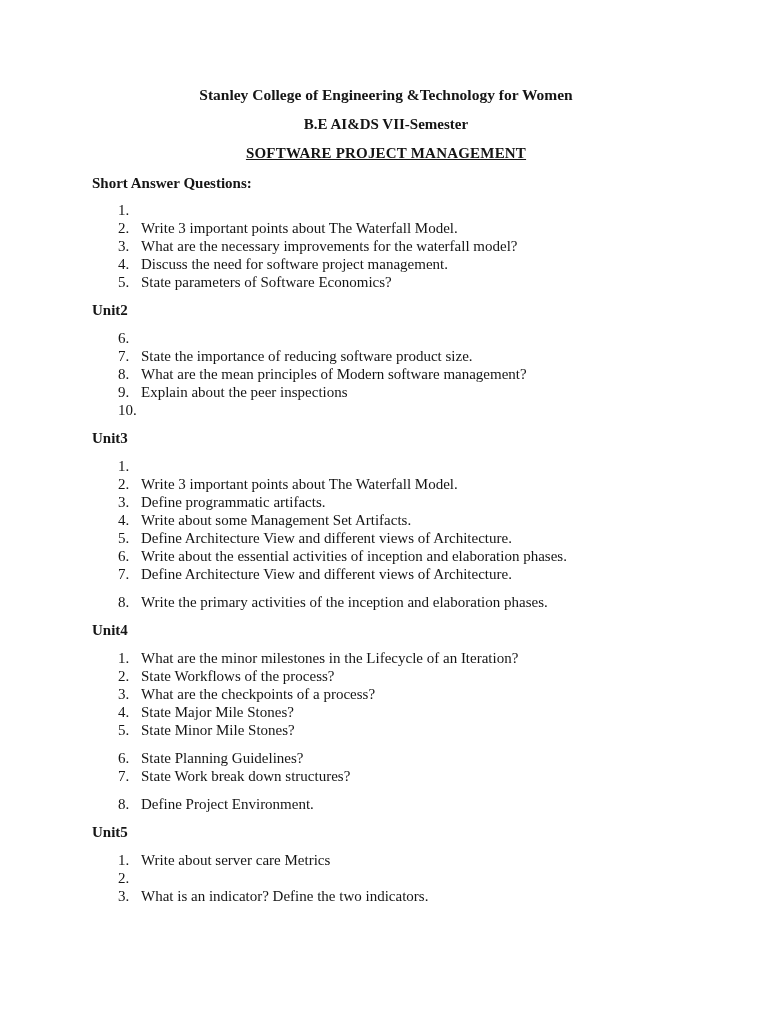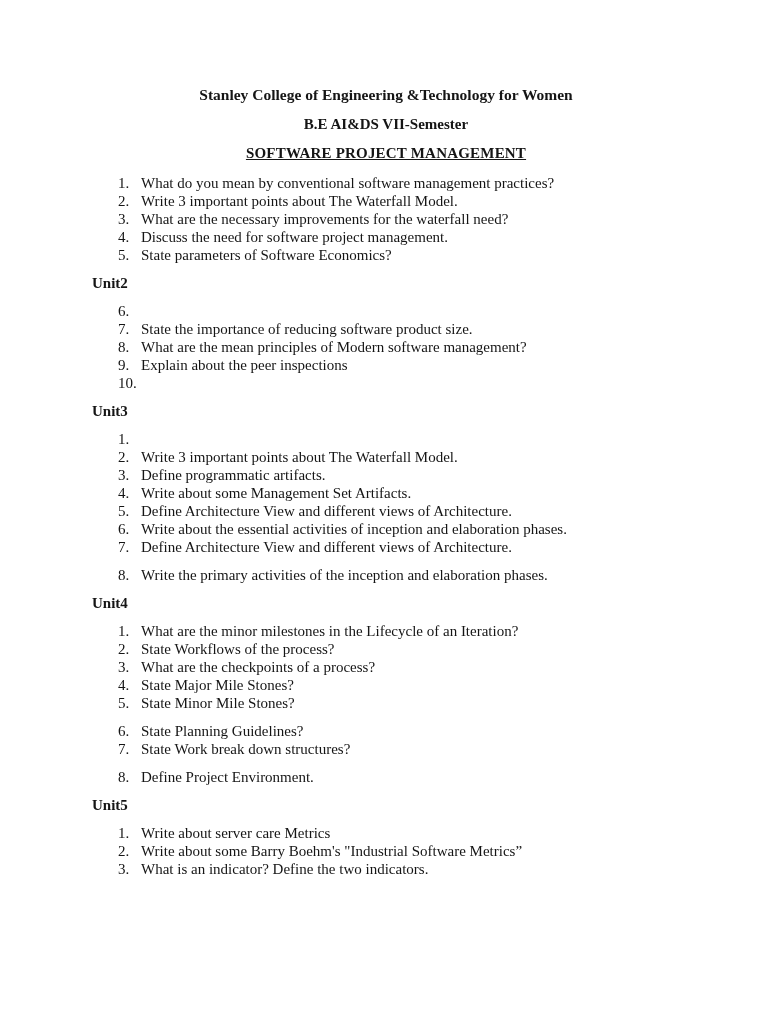--- a/index.html
+++ b/index.html
@@ -60,34 +60,34 @@
   }
   .qt { flex: 0 0 auto; }
 </style>
 </head>
 <body>
 
 <div class="doc">
   <div class="hline college">Stanley College of Engineering &amp;Technology for Women</div>
   <div class="hline course">B.E AI&amp;DS VII-Semester</div>
   <div class="hline subject">SOFTWARE PROJECT MANAGEMENT</div>
+  <div class="saq">Short Answer Questions:</div>
   <div>
       <section>
         <div class="group">
           <div class="q">
             <span class="qn">1.</span>
-            <span class="qt">What do you mean by conventional software management practices?</span>
           </div>
           <div class="q">
             <span class="qn">2.</span>
             <span class="qt">Write 3 important points about The Waterfall Model.</span>
           </div>
           <div class="q">
             <span class="qn">3.</span>
-            <span class="qt">What are the necessary improvements for the waterfall need?</span>
+            <span class="qt">What are the necessary improvements for the waterfall model?</span>
           </div>
           <div class="q">
             <span class="qn">4.</span>
             <span class="qt">Discuss the need for software project management.</span>
           </div>
           <div class="q">
             <span class="qn">5.</span>
             <span class="qt">State parameters of Software Economics?</span>
           </div>
         </div>
@@ -196,21 +196,20 @@
       </section>
       <section>
         <div class="unit-title">Unit5</div>
         <div class="group">
           <div class="q">
             <span class="qn">1.</span>
             <span class="qt">Write about server care Metrics</span>
           </div>
           <div class="q">
             <span class="qn">2.</span>
-            <span class="qt">Write about some Barry Boehm's "Industrial Software Metrics”</span>
           </div>
           <div class="q">
             <span class="qn">3.</span>
             <span class="qt">What is an indicator? Define the two indicators.</span>
           </div>
         </div>
       </section>
     </div>
 </div>
 

